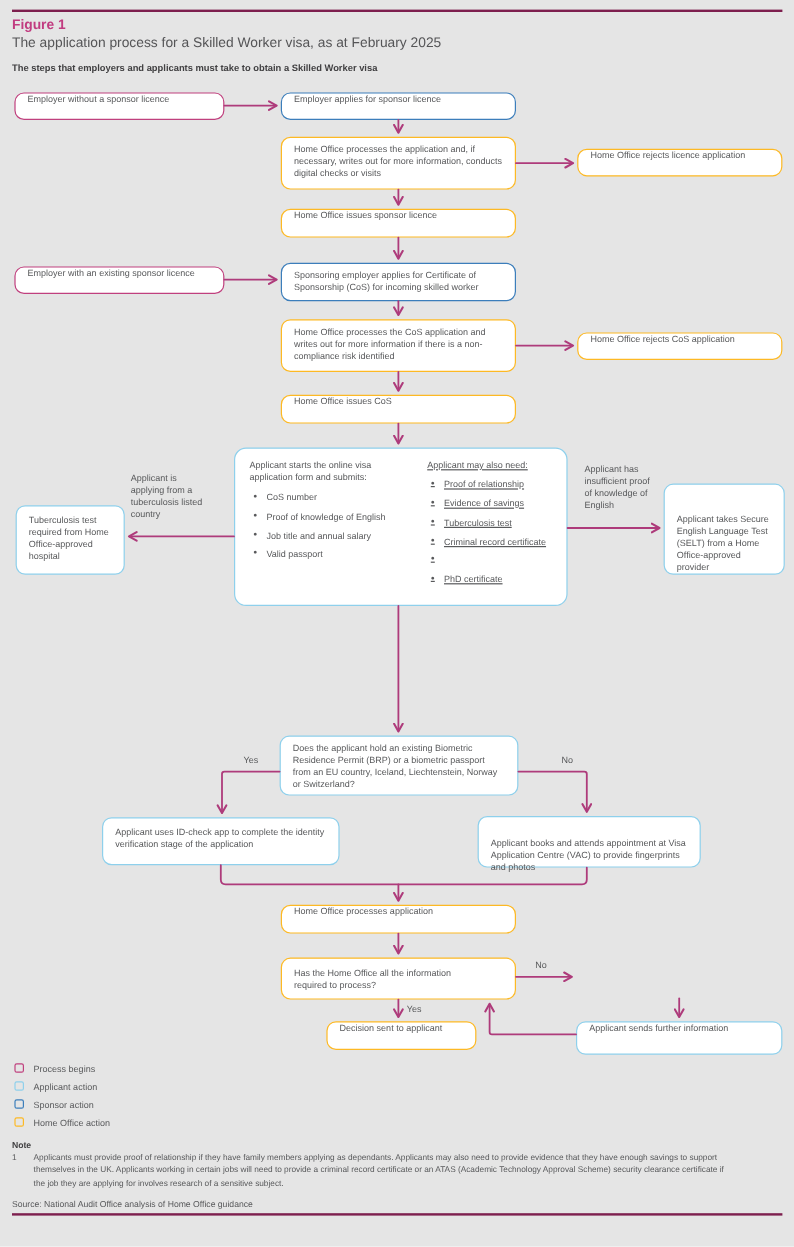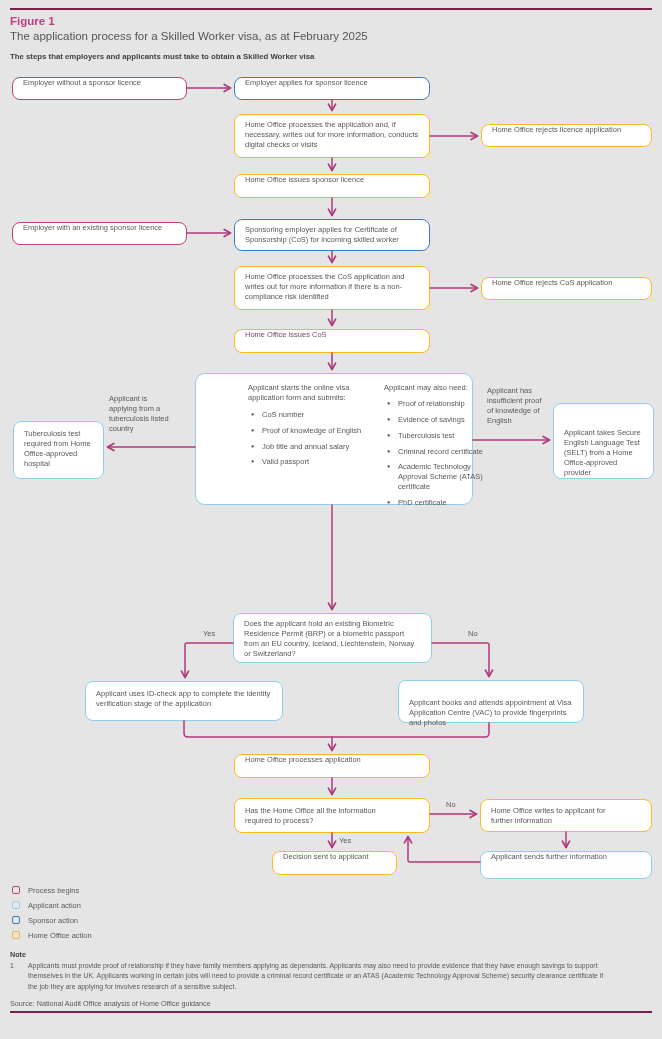--- a/index.html
+++ b/index.html
@@ -10,22 +10,22 @@
   .fig-title{position:absolute;left:10px;top:30px;font-size:11.5px;color:#555557;}
   .fig-subtitle{position:absolute;left:10px;top:52px;font-size:7.8px;font-weight:bold;color:#414042;}
   .node{position:absolute;background:#fff;border-radius:8px;font-size:7.5px;line-height:1.32;color:#58595B;box-sizing:border-box;}
   .b-pink{border:1.4px solid #C0407E;}
   .b-blue{border:1.4px solid #3C7EBB;}
   .b-lblue{border:1.4px solid #8ED0EC;}
   .b-yellow{border:1.4px solid #FDB924;}
   .single{display:flex;align-items:flex-start;padding:0 10px;}
   .multi{padding:5px 10px;}
   .bigbox{border-radius:10px;padding:9px 12px;display:flex;}
-  .col-left{width:136px;flex:none;margin-left:40px;}
-  .col-right{width:118px;flex:none;}
+  .col-left{width:136px;flex:none;}
+  .col-right{width:118px;flex:none;margin-left:12px;text-decoration:underline;}
   .intro{margin-bottom:7px;}
   .bullet-row{display:flex;margin-bottom:6px;}
   .blt{flex:none;width:11px;padding-left:3px;font-size:5.5px;line-height:9.5px;color:#58595B;}
   .blt-txt{flex:1;}
   .edge-label{position:absolute;font-size:7.5px;line-height:1.32;color:#58595B;}
   .arrows{position:absolute;left:0;top:0;pointer-events:none;}
   .legend-row{position:absolute;left:12px;display:flex;align-items:center;height:10px;}
   .legend-swatch{width:6px;height:6px;border-radius:2px;border:1.8px solid #999;margin-right:8px;flex:none;}
   .legend-text{font-size:7.5px;color:#58595B;}
   .note-head{position:absolute;left:10px;top:950px;font-size:7.2px;font-weight:bold;color:#414042;}
@@ -105,21 +105,20 @@
           <div class="bullet-row">
             <span class="blt">●</span>
             <span class="blt-txt">Tuberculosis test</span>
           </div>
           <div class="bullet-row">
             <span class="blt">●</span>
             <span class="blt-txt">Criminal record certificate</span>
           </div>
           <div class="bullet-row">
             <span class="blt">●</span>
-            <span class="blt-txt">Academic Technology Approval Scheme (ATAS) certificate</span>
           </div>
           <div class="bullet-row">
             <span class="blt">●</span>
             <span class="blt-txt">PhD certificate</span>
           </div>
         </div>
     </div>
   </div>
 
   <div class="node b-lblue multi" style="left:13px;top:421px;width:91px;height:58px;padding-top:7px"><span>Tuberculosis test required from Home Office-approved hospital</span></div>
@@ -128,23 +127,20 @@
   <div class="node b-lblue multi" style="left:85px;top:681px;width:198px;height:40px;padding-top:7px"><span>Applicant uses ID-check app to complete the identity verification stage of the application</span></div>
   <div class="node b-lblue multi" style="left:398px;top:680px;width:186px;height:43px;padding-top:17px"><span>Applicant books and attends appointment at Visa Application Centre (VAC) to provide fingerprints and photos</span></div>
   <div class="node b-yellow single" style="left:234px;top:754px;width:196px;height:24px">
       <span>Home Office processes application</span>
     </div>
   <div class="node b-yellow multi" style="left:234px;top:798px;width:196px;height:35px;padding-top:7px">
       <span style="display:block;max-width:150px">Has the Home Office all the information required to process?</span>
     </div>
   <div class="node b-yellow single" style="left:272px;top:851px;width:125px;height:24px">
       <span>Decision sent to applicant</span>
-    </div>
-  <div class="node b-yellow multi" style="left:480px;top:799px;width:172px;height:33px;padding-top:6px">
-      <span style="display:block;max-width:125px">Home Office writes to applicant for further information</span>
     </div>
   <div class="node b-lblue single" style="left:480px;top:851px;width:172px;height:28px">
       <span>Applicant sends further information</span>
     </div>
 
   <div class="edge-label" style="left:109px;top:394px;width:62px">Applicant is applying from a tuberculosis listed country</div>
   <div class="edge-label" style="left:487px;top:386px;width:56px">Applicant has insufficient proof of knowledge of English</div>
   <div class="edge-label" style="left:203px;top:629px">Yes</div>
   <div class="edge-label" style="left:468px;top:629px">No</div>
   <div class="edge-label" style="left:446px;top:800px">No</div>

